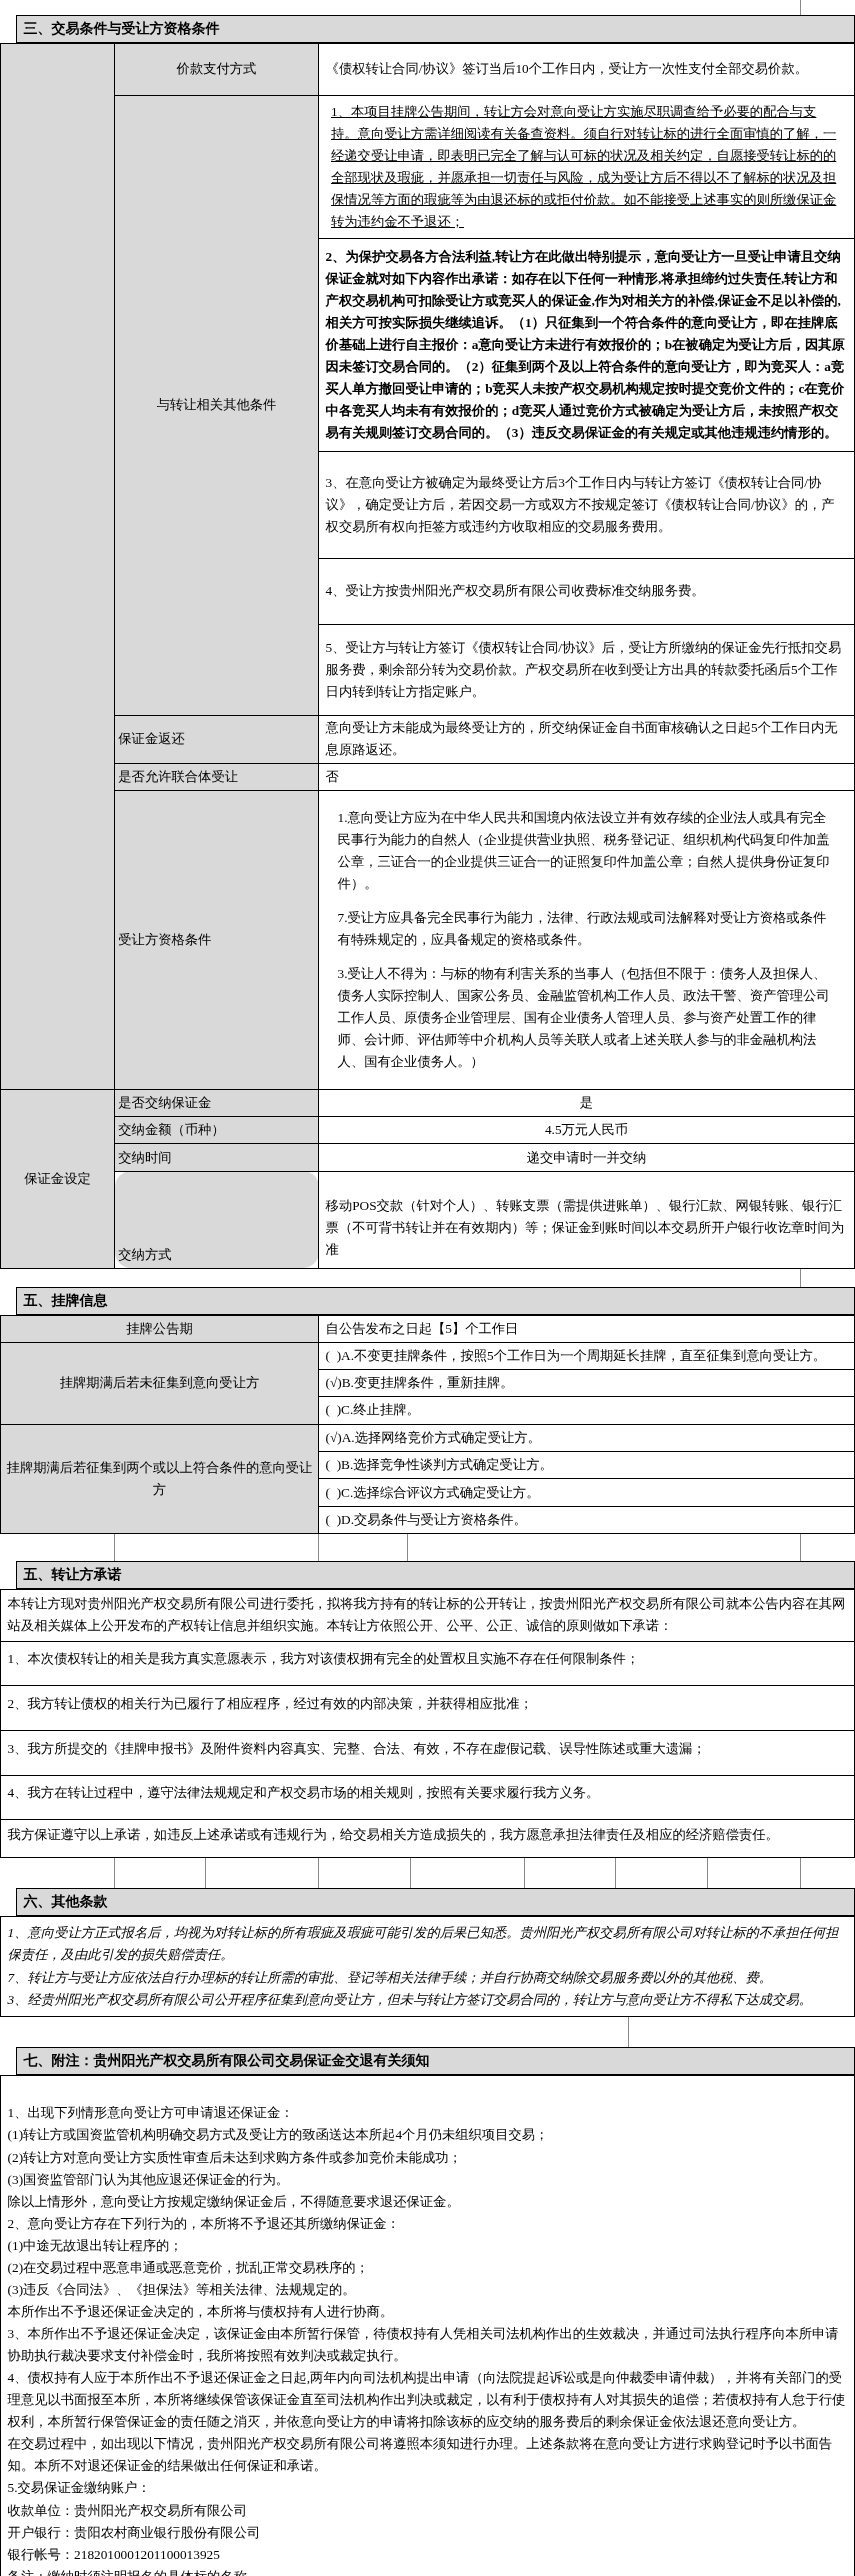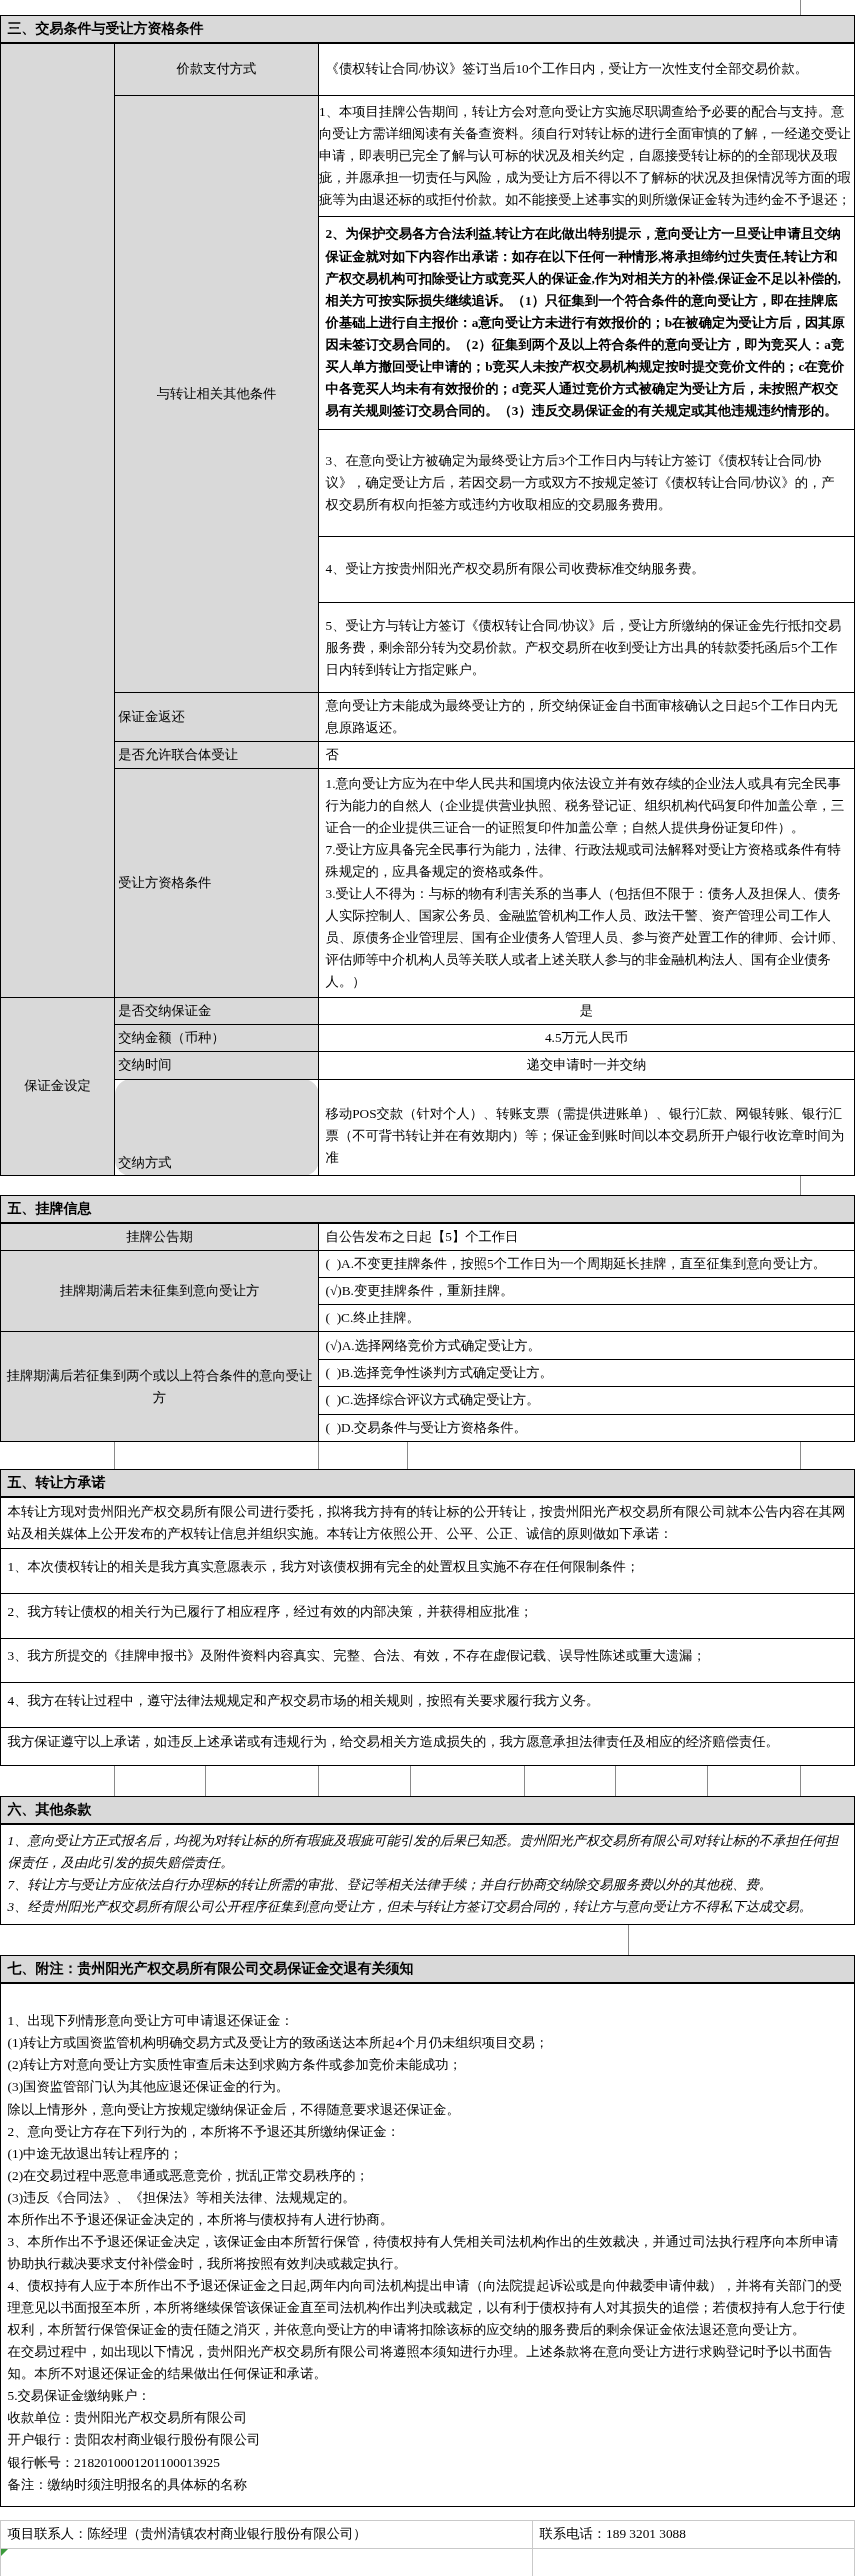--- a/index.html
+++ b/index.html
@@ -1,38 +1,38 @@
 <!DOCTYPE html>
 <html style="font-size:13.3px"><head>
 <meta charset="utf-8">
 <style>
   html,body{margin:0;padding:0;background:#fff;}
   body{font-family:"Liberation Serif","DejaVu Serif",serif;color:#000;}
   .sheet{width:855px;font-size:13.3px;}
   .pre{white-space:pre-wrap;}
   .sec-header{background:#d9d9d9;border:0.8px solid #000;font-weight:bold;font-size:14px;
-    padding:3.3px 6.6px;line-height:1.4;}
+    padding:3.3px 6.6px;line-height:1.4;margin-left:16px;}
   table.grid{width:100%;border-collapse:collapse;table-layout:fixed;}
   table.grid td{border:0.8px solid #000;padding:1.7px 6.6px;line-height:1.66;vertical-align:middle;
     word-break:break-all;}
   .gray{background:#d9d9d9;}
   .center{text-align:center;}
   .vbottom{vertical-align:bottom !important;border-radius:16px;}
   .lbl{padding:1.7px 3.3px !important;}
   
   .pad-payment{height:47px;}
-  .pad-i1{padding:5px 0 !important;}
+  .pad-i1{padding:5px 12px !important;text-decoration:underline;}
   .pad-i2{padding:6.6px 6.6px !important;font-weight:bold;}
   .pad-i3{padding:20px 6.6px !important;}
   .pad-i4{padding:21.6px 6.6px !important;}
   .pad-i5{padding:11.6px 6.6px !important;}
   .pad-q{padding:3.3px 6.6px !important;}
   .rh-sm{height:23px;}
   .pay-mode{padding:23px 6.6px 6.6px 6.6px !important;}
-  .qual-cell div{margin:0;}
+  .qual-cell div{margin:12px;}
   
   .gap{position:relative;background:#fff;}
   .vline{position:absolute;top:0;bottom:0;width:0;border-left:0.8px solid #8a8a8a;}
   
   table.para{width:100%;border-collapse:collapse;table-layout:fixed;}
   table.para td{border:0.8px solid #000;padding:3.3px 6.6px;line-height:1.66;vertical-align:top;word-break:break-all;}
   .pad-cmt{padding:6.6px 6.6px 15px 6.6px !important;}
   .pad-close{padding:3.3px 6.6px 11.6px 6.6px !important;margin-left:21px;}
   .block{border:0.8px solid #000;padding:5px 6.6px;line-height:1.66;word-break:break-all;}
   .block p{margin:0;font-style:italic;}

